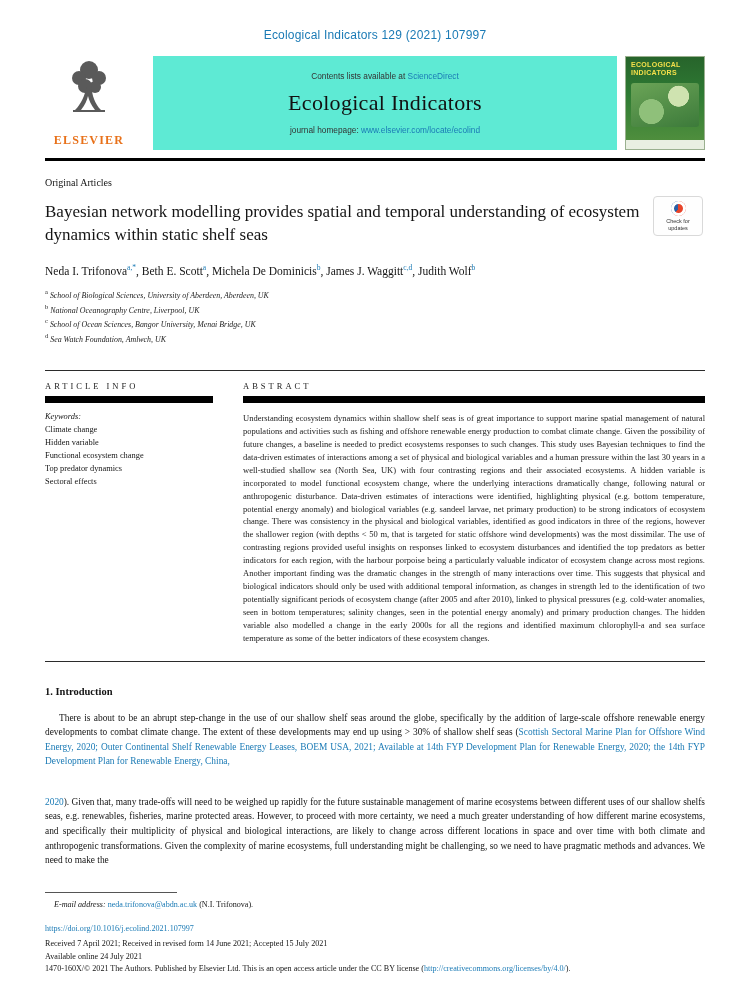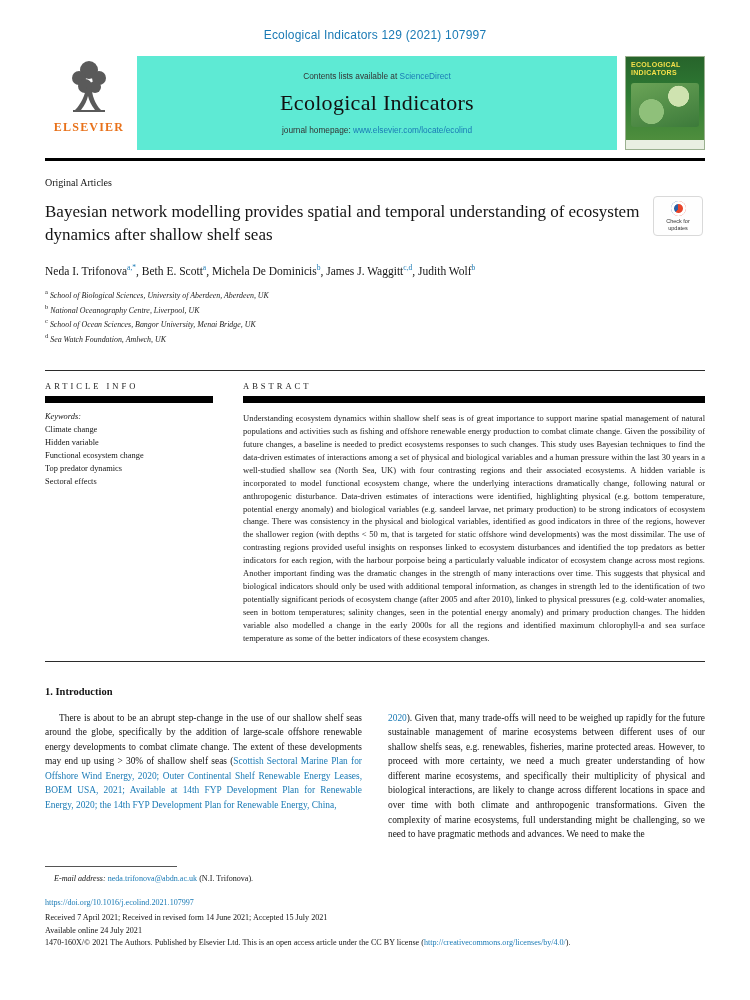--- a/index.html
+++ b/index.html
@@ -14,21 +14,21 @@
   .journal-ref {
     text-align:center; font-size:12px; letter-spacing:.2px;
     color:#1a7ab5; font-family:"Liberation Sans", sans-serif;
     margin-bottom:14px;
   }
 
   
   .header-row { display:flex; align-items:stretch; height:94px; }
   .logo-box {
     width:88px; flex:none; display:flex; flex-direction:column;
-    align-items:center; justify-content:flex-start; padding:0 4px 2px 0;
+    align-items:center; justify-content:space-between; padding:0 20px 2px 0;
   }
   .logo-tree { width:44px; height:62px; margin-bottom:2px; }
   .logo-word {
     color:#e8711a; font-size:12px; font-weight:bold; letter-spacing:1.2px;
     font-family:"Liberation Serif", serif;
   }
   .header-mid {
     flex:1; background:#5eead4; display:flex; flex-direction:column;
     align-items:center; justify-content:center; gap:9px; padding:6px 10px;
   }
@@ -94,21 +94,21 @@
     border-bottom:7px solid #000000; margin-bottom:9px; color:#222;
   }
   .kw-label { font-size:8.4px; font-style:italic; margin-bottom:2px; }
   .kw-item { font-size:8.4px; line-height:1.55; }
   .abstract-text { font-size:8.5px; line-height:1.52; text-align:justify; color:#1b1b1b; }
 
   .bottom-rule { height:1px; background:#2b2b2b; }
 
   
   .intro-heading { font-size:10.5px; font-weight:bold; margin:24px 0 0 0; }
-  .intro-cols { display:flex; gap:26px; margin-top:14px; font-size:9.4px; line-height:1.55; text-align:justify; }
+  .intro-cols { display:flex; gap:26px; margin-top:14px; font-size:9.4px; line-height:1.55; text-align:justify;flex-direction:column; }
   .intro-col { flex:1; min-width:0; }
   .indent { text-indent:14px; }
   .intro-col p { margin:0; }
 
   
   .footnote { margin-top:24px; }
   .fn-rule { width:132px; height:1px; background:#555; margin-bottom:6px; }
   .fn-line { font-size:8.1px; line-height:1.5; }
   .fn-email { padding-left:9px; }
   .em { font-style:italic; }
@@ -155,21 +155,21 @@
       </div>
       <div class="cover-photo"></div>
       <div class="cover-foot"></div>
     </div>
   </div>
 
   <div class="thick-rule"></div>
 
   <div class="article-type">Original Articles</div>
 
-  <h1 class="title">Bayesian network modelling provides spatial and temporal understanding of ecosystem dynamics after shallow shelf seas</h1>
+  <h1 class="title">Bayesian network modelling provides spatial and temporal understanding of ecosystem dynamics within static shelf seas</h1>
 
   <div class="check-badge">
     <div class="check-icon"></div>
     <div class="check-text">
       <span>Check for</span><br>
       <span>updates</span>
     </div>
   </div>
 
   <div class="authors">

